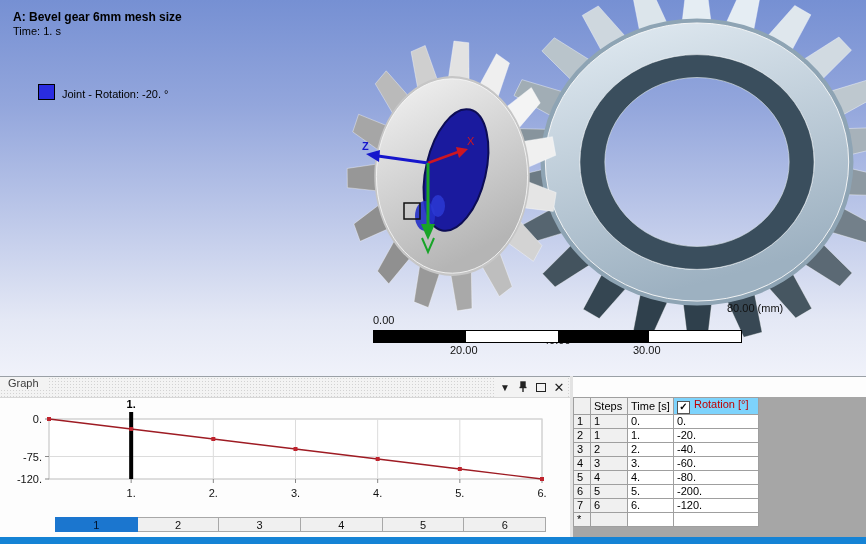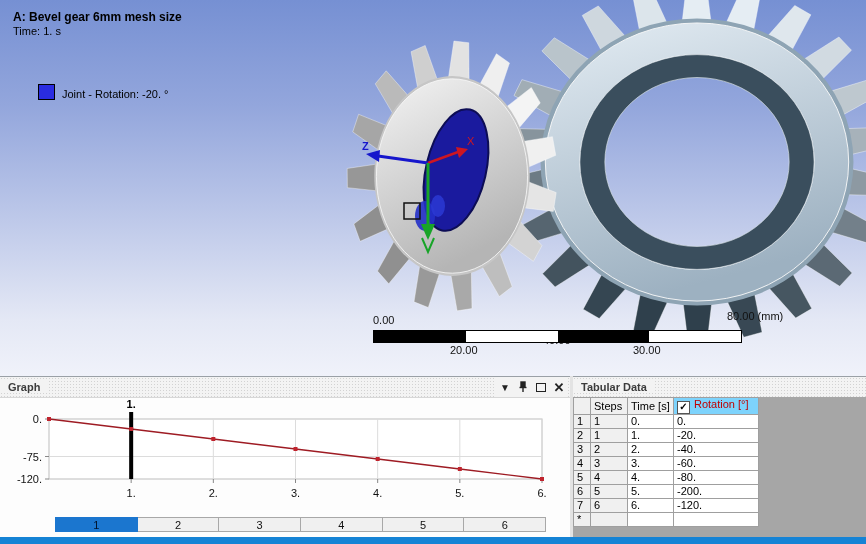--- a/index.html
+++ b/index.html
@@ -22,21 +22,21 @@
   #ruler-bar .seg{flex:1;}
   #ruler-bar .seg.black{background:#000;}
 
   
   .panel{position:absolute;top:376px;height:161px;background:#fdfdfd;border-top:1px solid #9aa0a6;}
   #graph-panel{left:0;width:570px;}
   #tabular-panel{left:573px;width:293px;}
   #panel-divider{position:absolute;left:570px;top:376px;width:3px;height:161px;background:#e3e3e3;}
   .panel-header{position:relative;height:20px;background-color:#f3f3f3;
     background-image:radial-gradient(#d2d2d2 1px,transparent 1px);background-size:3px 3px;
-    border-bottom:1px solid #d7d7d7;display:flex;align-items:center;font-weight:bold;}
+    border-bottom:1px solid #d7d7d7;display:flex;align-items:flex-start;}
   .panel-header .title{background:#f3f3f3;padding:0 8px 0 8px;color:#3c3c3c;font-size:11px;}
   .hdr-icons{position:absolute;right:4px;top:0;height:20px;display:flex;align-items:center;gap:4px;background:#f3f3f3;padding-left:4px;}
   .hicon{width:14px;height:14px;display:flex;align-items:center;justify-content:center;color:#222;font-size:10px;cursor:default;}
   .hicon .maxbox{width:8px;height:7px;border:1.5px solid #222;display:block;}
   .hicon.close{font-size:13px;}
 
   
   #chart-svg{position:absolute;left:0;top:20px;}
   #steps-bar{position:absolute;left:55px;top:140px;width:491px;height:15px;display:flex;}
   .step-cell{flex:1;background:#f0f0f0;border:1px solid #a8a8a8;border-left-width:0;
@@ -144,21 +144,21 @@
     </div>
 
     <div id="legend">
       <span class="swatch" style="background: rgb(42, 44, 224);"></span>
       <span>Joint - Rotation: -20. °</span>
     </div>
 
     <div id="ruler">
       <span class="ruler-lab" style="left:373px;top:314px;">0.00</span>
       <span class="ruler-lab" style="left:543px;top:314px;margin-top:20px;">40.00</span>
-      <span class="ruler-lab" style="left:727px;top:310px;">80.00 (mm)</span>
+      <span class="ruler-lab" style="left:727px;top:302px;">80.00 (mm)</span>
       <div id="ruler-bar">
         <div class="seg black"></div>
         <div class="seg"></div>
         <div class="seg black"></div>
         <div class="seg"></div>
       </div>
       <span class="ruler-lab" style="left:450px;top:344px;">20.00</span>
       <span class="ruler-lab" style="left:633px;top:344px;">30.00</span>
     </div>
   </div>
@@ -227,23 +227,20 @@
         <div class="step-cell">3</div>
         <div class="step-cell">4</div>
         <div class="step-cell">5</div>
         <div class="step-cell">6</div>
       </div>
   </div>
 
   <div id="panel-divider"></div>
 
   <div class="panel" id="tabular-panel">
-    <div class="panel-header">
-      <span class="title">Tabular Data</span>
-    </div>
     <div id="tab-body">
       <table id="data-table">
         <colgroup>
             <col style="width:17px">
             <col style="width:37px">
             <col style="width:46px">
             <col style="width:85px">
           </colgroup>
         <thead>
           <tr>

